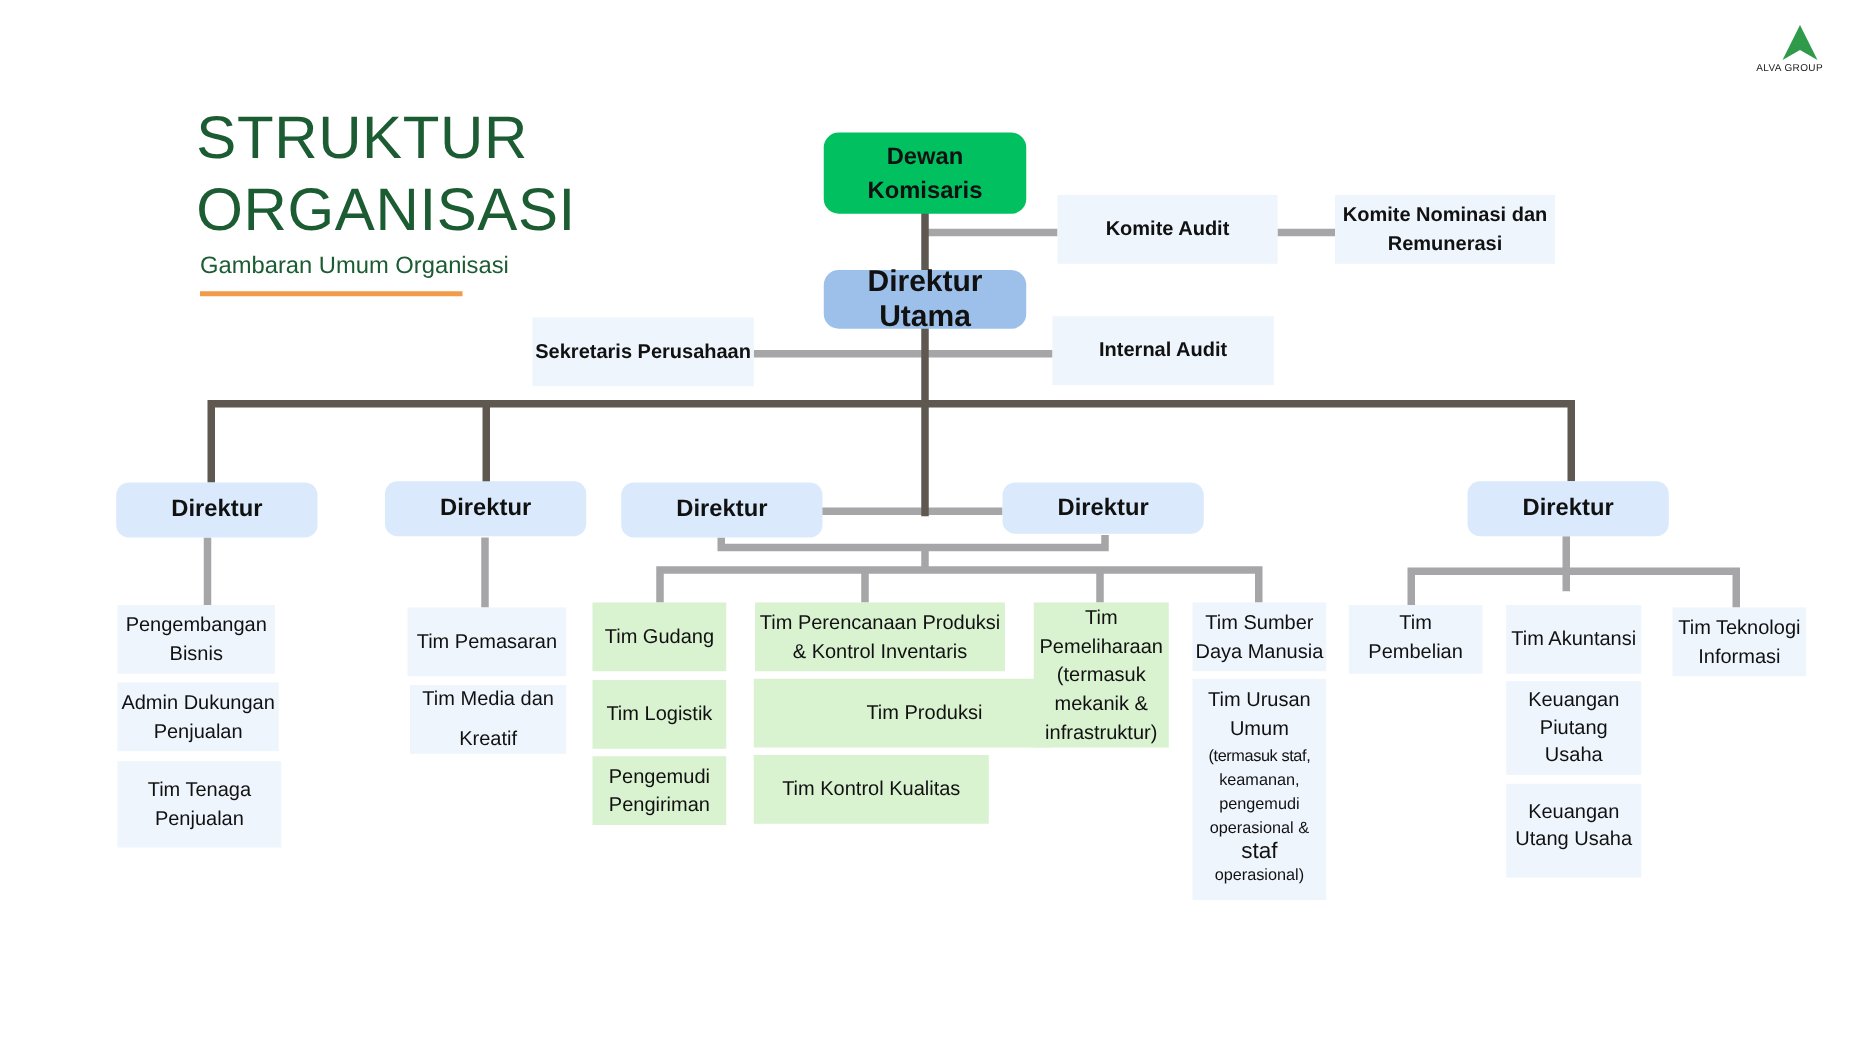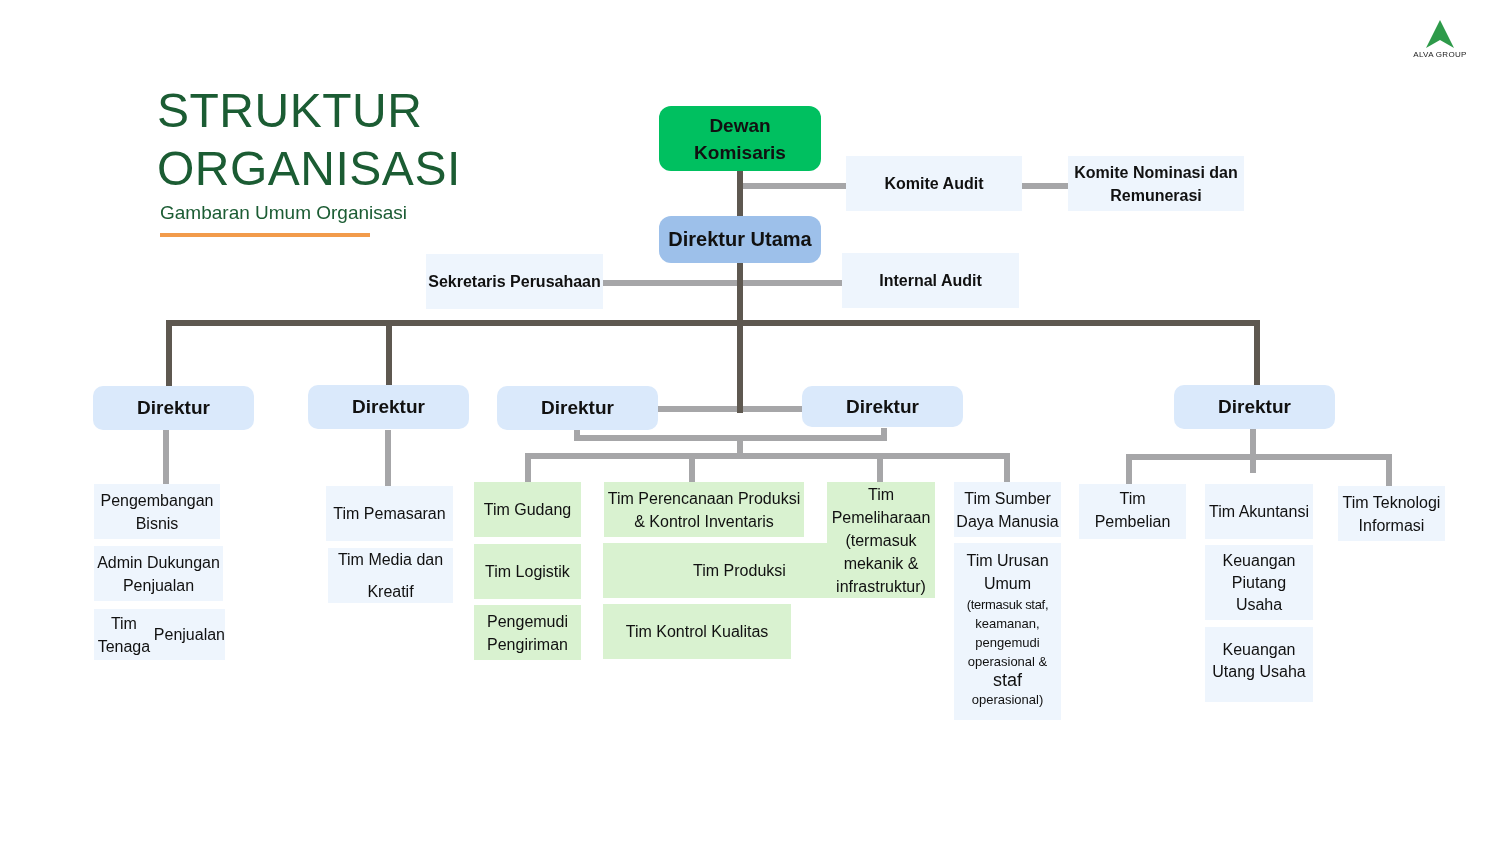--- a/index.html
+++ b/index.html
@@ -41,42 +41,42 @@
     <line x1="740" y1="170" x2="740" y2="413"></line>
     <polyline points="169,386 169,323 1257,323 1257,385"></polyline>
     <line x1="389" y1="323" x2="389" y2="386"></line>
   </g>
 </svg>
 
 <div class="abs" style="left:1405px; top:18px; width:70px; height:44px;">
   <svg width="70" height="32" viewBox="0 0 70 32" style="display:block;">
     <polygon points="35,2 49,30 35,22 21,30" fill="#2e9a4a"></polygon>
   </svg>
-  <div style="font-size:8px; text-align:center; color:#222; letter-spacing:0.3px;">ALVA GROUP</div>
+  <div style="font-size:8px; color:#222; letter-spacing:0.3px;">ALVA GROUP</div>
 </div>
 
 <div class="abs title" style="left:157px; top:82px;">
   <div>STRUKTUR</div>
   <div>ORGANISASI</div>
 </div>
 <div class="abs subtitle" style="left:160px; top:202px;">Gambaran Umum Organisasi</div>
 <div class="abs" style="left:160px; top:233px; width:210px; height:4px; background:#f29b4b;"></div>
 
 <div class="box rounded bold" style="left:659px; top:106px; width:162px; height:65px; background:#00c060; font-size:19px; line-height:27px; flex-direction:column;">
   <span>Dewan</span>
   <span>Komisaris</span>
 </div>
 <div class="box bold lightblue" style="left:846px; top:156px; width:176px; height:55px; font-size:16px;">
   <span>Komite Audit</span>
 </div>
 <div class="box bold lightblue" style="left:1068px; top:156px; width:176px; height:55px; font-size:16px; line-height:23px; flex-direction:column;">
   <span>Komite Nominasi dan</span>
   <span>Remunerasi</span>
 </div>
-<div class="box rounded bold" style="left:659px; top:216px; width:162px; height:47px; background:#9dc0ea; font-size:20px;">
+<div class="box rounded bold" style="left:659px; top:216px; width:162px; height:47px; background:#9dc0ea; font-size:24px;">
   <span>Direktur Utama</span>
 </div>
 <div class="box bold lightblue" style="left:426px; top:254px; width:177px; height:55px; font-size:16px;">
   <span>Sekretaris Perusahaan</span>
 </div>
 <div class="box bold lightblue" style="left:842px; top:253px; width:177px; height:55px; font-size:16px;">
   <span>Internal Audit</span>
 </div>
 
 <div class="box director" style="left:93px; top:386px; width:161px; height:44px;">
@@ -96,21 +96,21 @@
 </div>
 
 <div class="box lightblue unit" style="left:94px; top:484px; width:126px; height:55px; flex-direction:column;">
   <span>Pengembangan</span>
   <span>Bisnis</span>
 </div>
 <div class="box lightblue unit" style="left:94px; top:546px; width:129px; height:55px; flex-direction:column;">
   <span>Admin Dukungan</span>
   <span>Penjualan</span>
 </div>
-<div class="box lightblue unit" style="left:94px; top:609px; width:131px; height:51px; flex-direction:row;">
+<div class="box lightblue unit" style="left:94px; top:609px; width:131px; height:69px; flex-direction:column;">
   <span>Tim Tenaga</span>
   <span>Penjualan</span>
 </div>
 
 <div class="box lightblue unit" style="left:326px; top:486px; width:127px; height:55px;">
   <span>Tim Pemasaran</span>
 </div>
 <div class="box lightblue unit" style="left:328px; top:548px; width:125px; height:55px; flex-direction:column;justify-content:space-between;">
   <span>Tim Media dan</span>
   <span>Kreatif</span>

